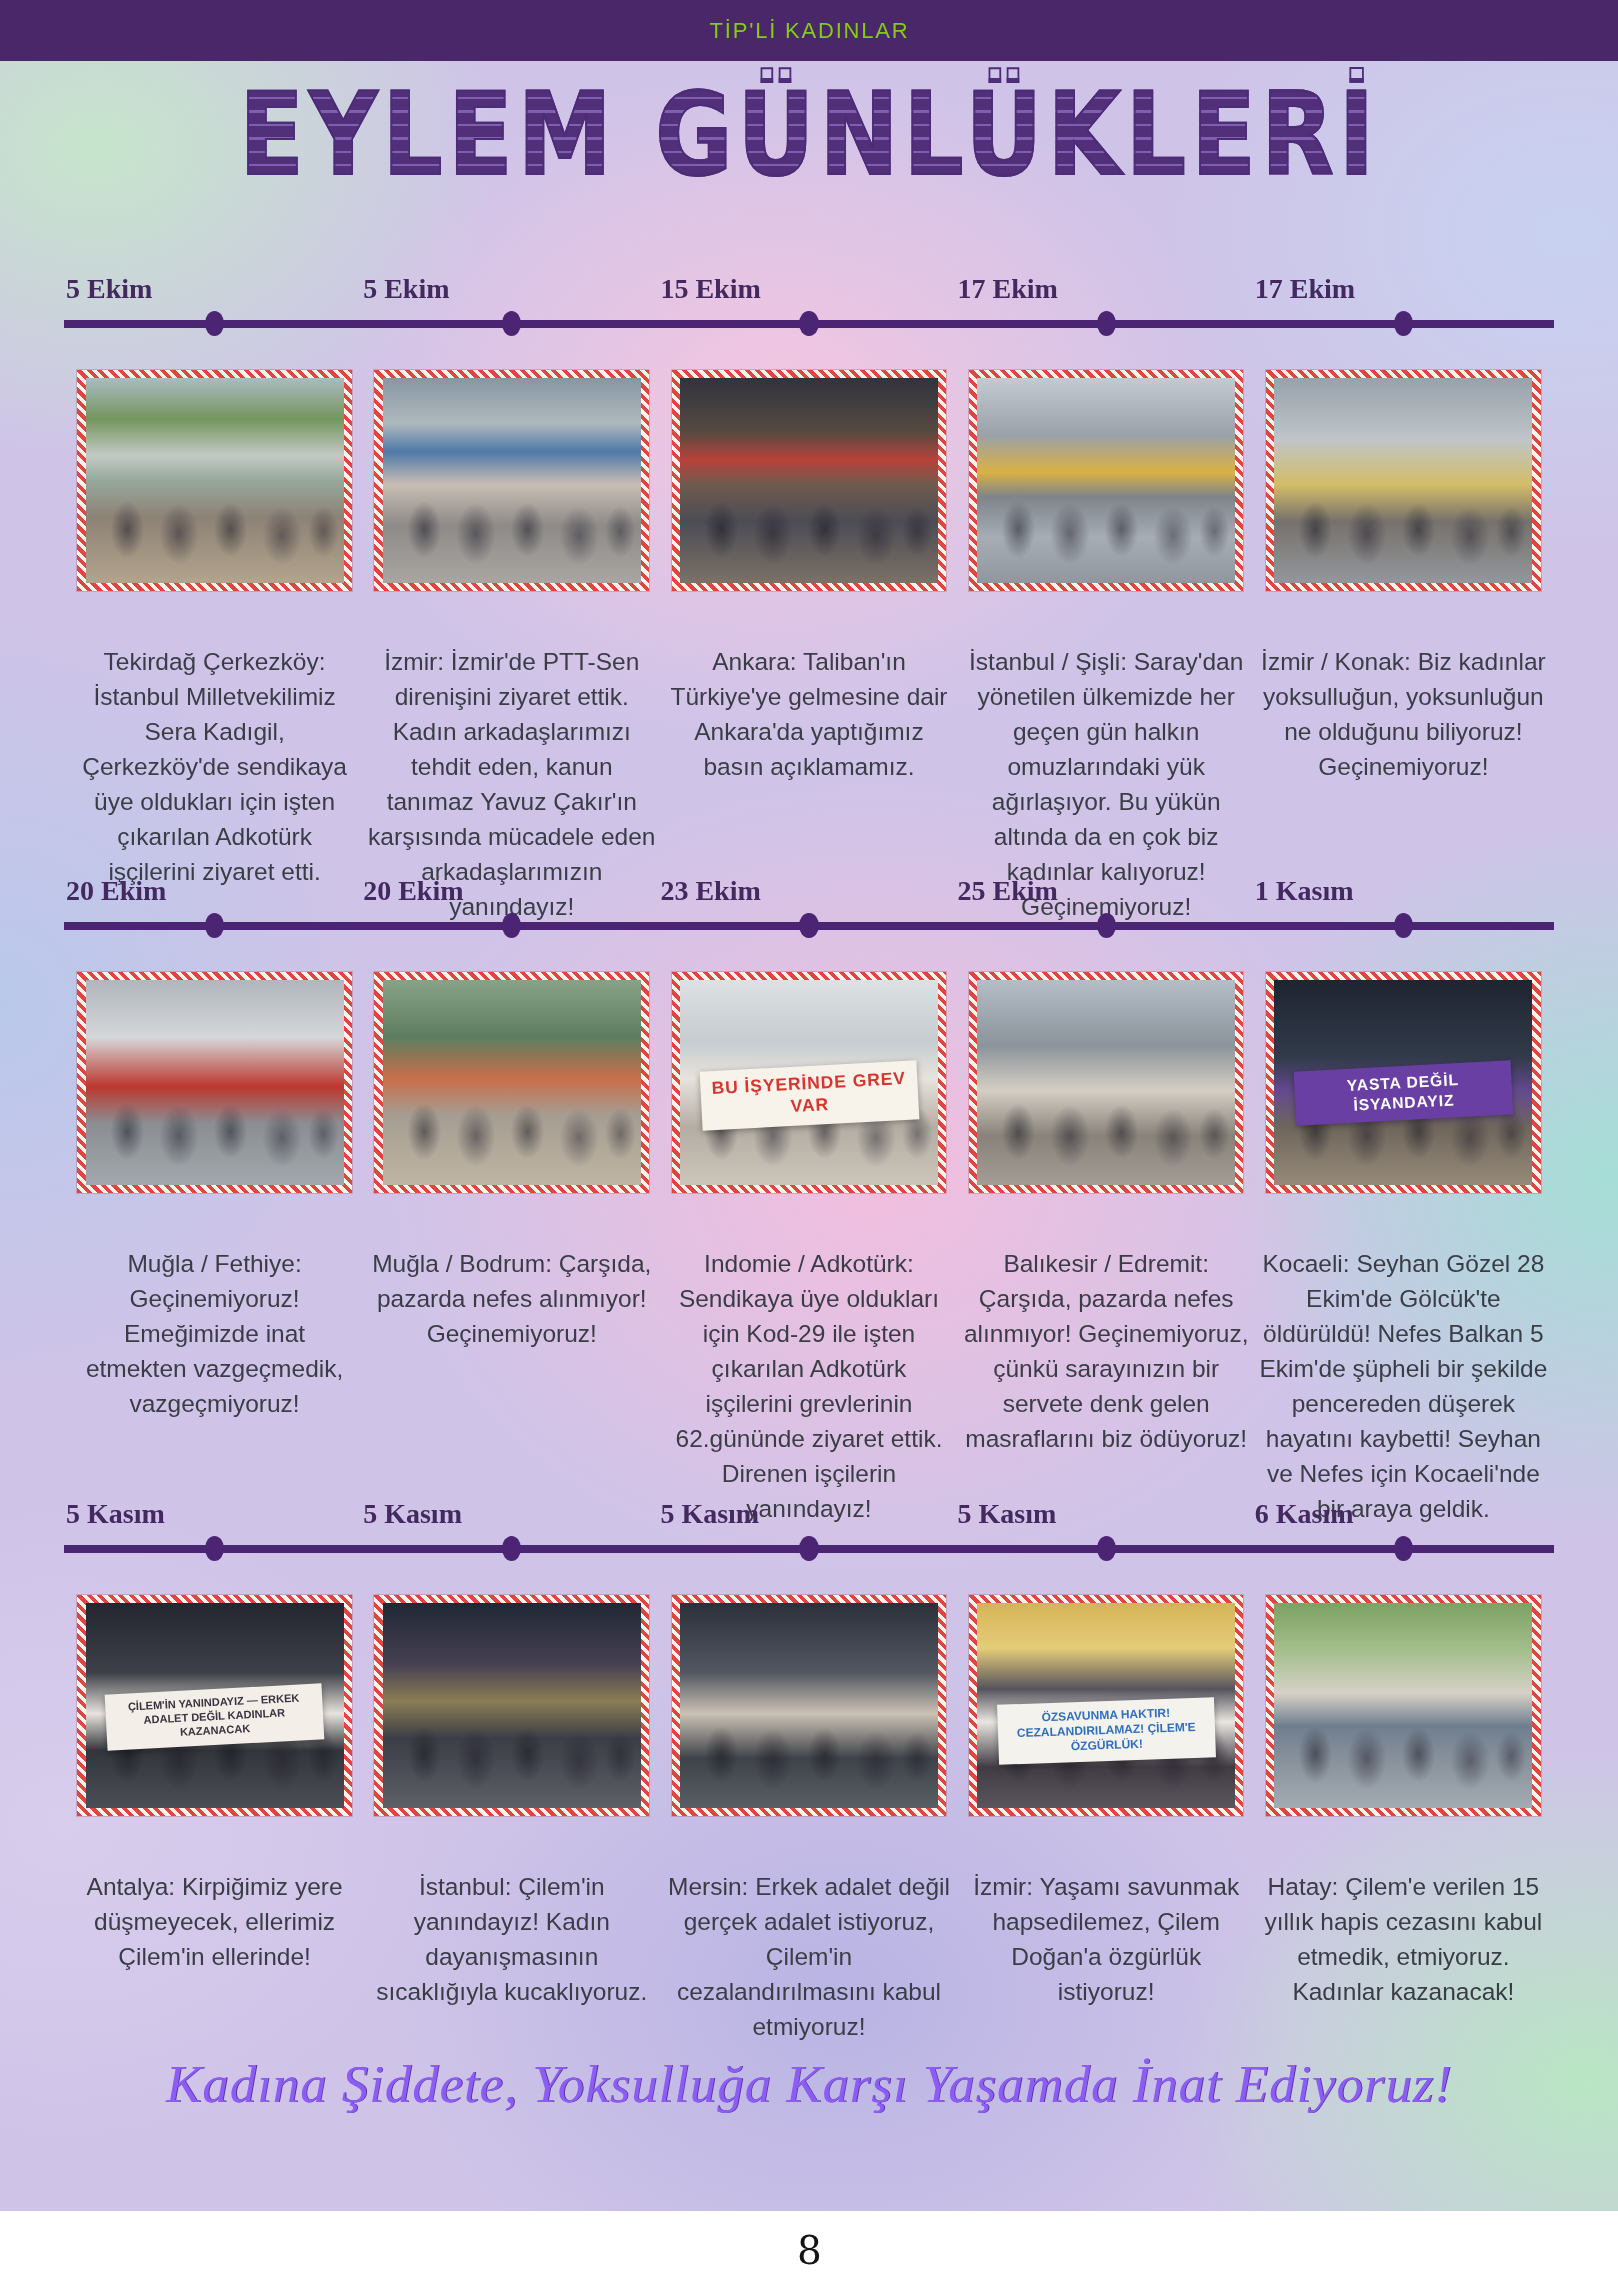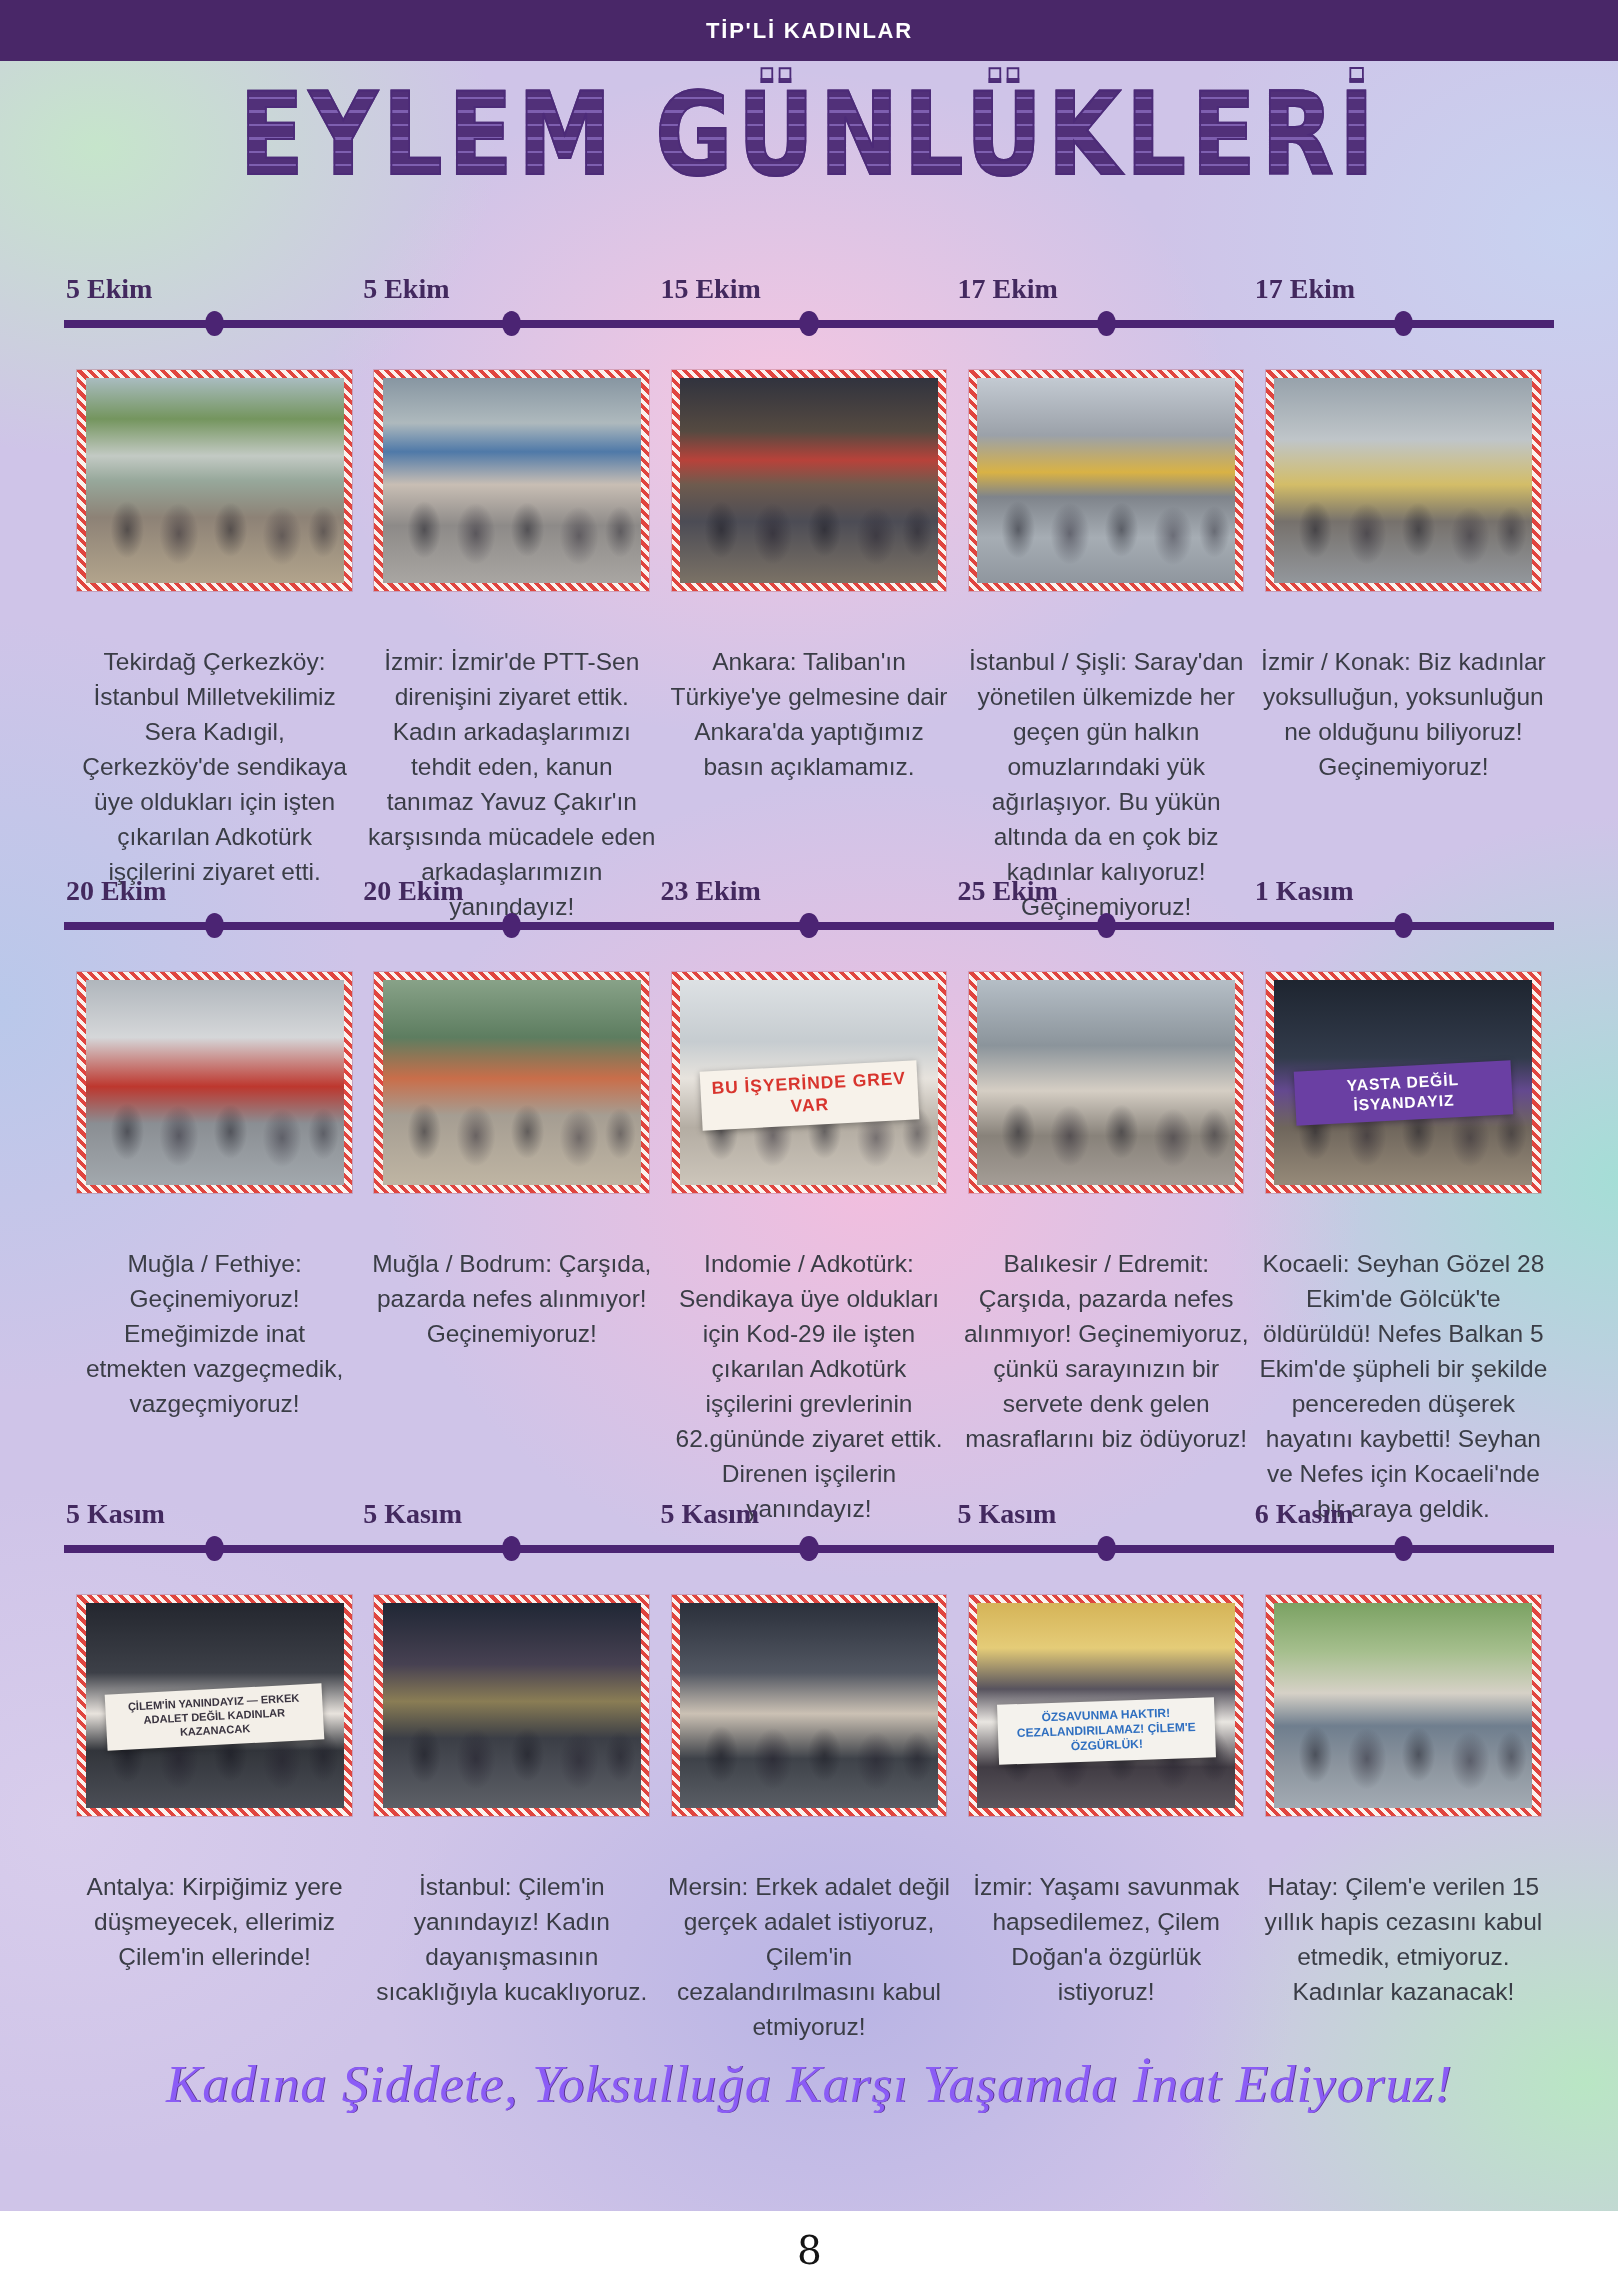--- a/index.html
+++ b/index.html
@@ -7,21 +7,21 @@
     width:1619px;height:2290px;position:relative;overflow:hidden;
     font-family:"Liberation Sans",sans-serif;background:#fff;
   }
 
   
   .topbar{
     position:absolute;top:0;left:0;width:100%;height:61px;
     background:#492768;display:flex;align-items:center;justify-content:center;
   }
   .topbar .kicker{
-    color:#ffffff;font-weight:bold;font-size:22px;letter-spacing:1.8px;
+    color:#84cc16;font-weight:normal;font-size:22px;letter-spacing:1.8px;
   }
 
   
   .canvas{
     position:absolute;top:61px;left:0;width:1619px;height:2150px;
     background:
       radial-gradient(572px 443px at 6% 4%,   #c6e5cb 0%, rgba(198,229,203,0) 70%),
       radial-gradient(646px 480px at 48% 16%, #f4c6e1 0%, rgba(244,198,225,0) 70%),
       radial-gradient(591px 461px at 97% 8%,  #c8d2f0 0%, rgba(200,210,240,0) 70%),
       radial-gradient(517px 554px at 0% 44%,  #b9c8ea 0%, rgba(185,200,234,0) 70%),

